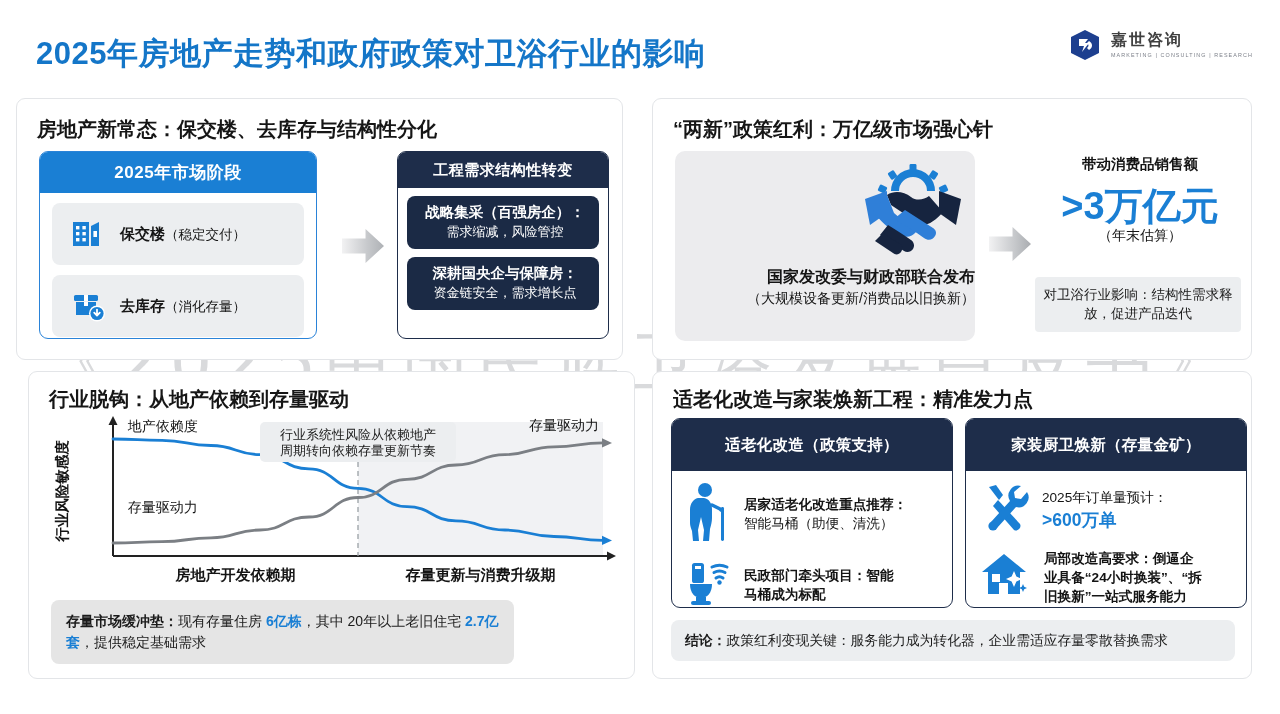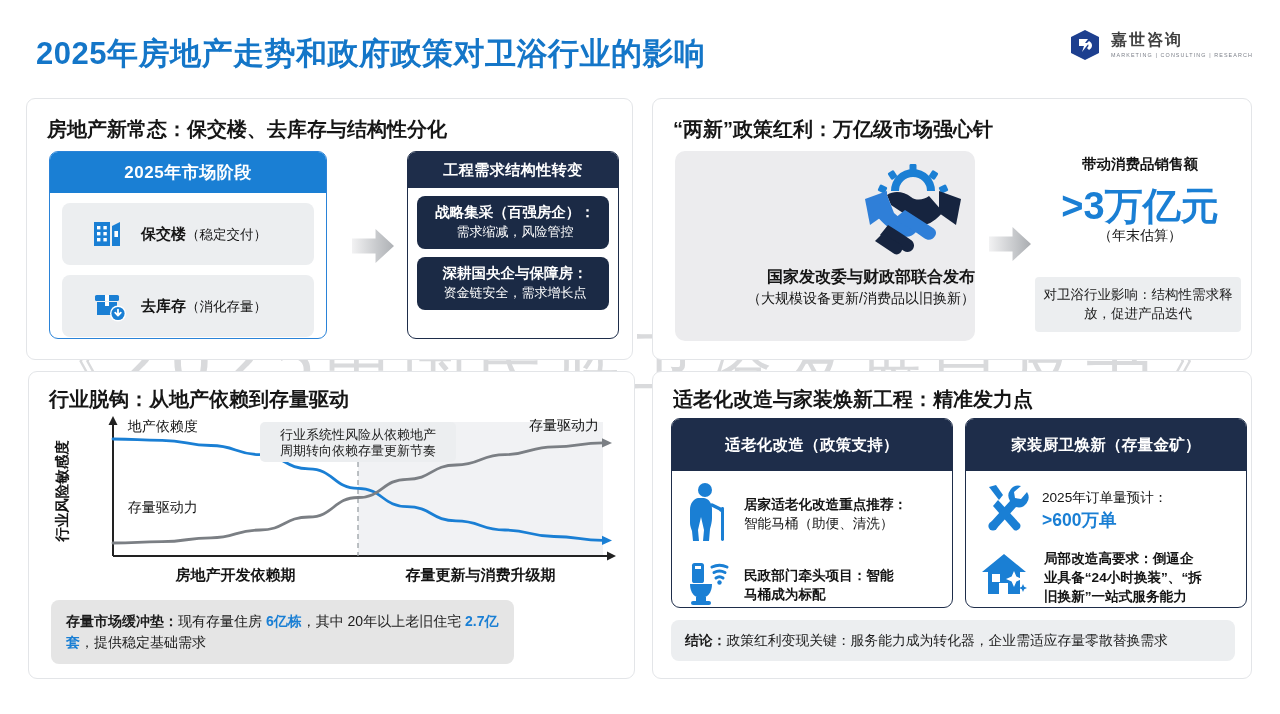--- a/index.html
+++ b/index.html
@@ -42,38 +42,38 @@
   
   .panel {
     position:absolute; background:#ffffff;
     border:1px solid #e3e5e8; border-radius:9px;
     z-index:2;
   }
   .panel-title {
     font-size:20px; font-weight:bold; color:#161616; white-space:nowrap;
   }
 
-  #panel-tl { left:26px;  top:98px;  width:607px; height:262px; }
+  #panel-tl { left:16px;  top:98px;  width:607px; height:262px; }
   #panel-tr { left:652px; top:98px;  width:600px; height:262px; }
   #panel-bl { left:28px;  top:371px; width:607px; height:308px; }
   #panel-br { left:652px; top:371px; width:600px; height:308px; }
 
   
   #panel-tl .panel-title { position:absolute; left:20px; top:17px; }
   .card-blue {
     position:absolute; left:22px; top:52px; width:278px; height:188px;
     border:1.5px solid #2a83d8; border-radius:9px; overflow:hidden; background:#fff;
   }
   .card-blue-head {
     height:41px; background:#1a7fd4; color:#fff; font-size:17px; font-weight:bold;
     display:flex; align-items:center; justify-content:center; letter-spacing:.5px;
   }
   .blue-row {
     margin:10px 12px 0 12px; height:62px; background:#eceef0; border-radius:8px;
-    display:flex; align-items:center; padding-left:28px; gap:11px;
+    display:flex; align-items:center; padding-left:17px; gap:11px;
   }
   .blue-row .lbl { font-size:15px; font-weight:bold; color:#161616; white-space:nowrap; }
   .blue-row .lbl small { font-size:13.5px; font-weight:normal; }
 
   .arrow-gray {
     position:absolute; top:130px; width:42px; height:34px;
     background:linear-gradient(90deg,#f2f2f3 0%, #c7c9cc 60%, #aeb1b5 100%);
     clip-path: polygon(0% 28%, 56% 28%, 56% 0%, 100% 50%, 56% 100%, 56% 72%, 0% 72%);
   }
   #arrow-tl { left:325px; }

